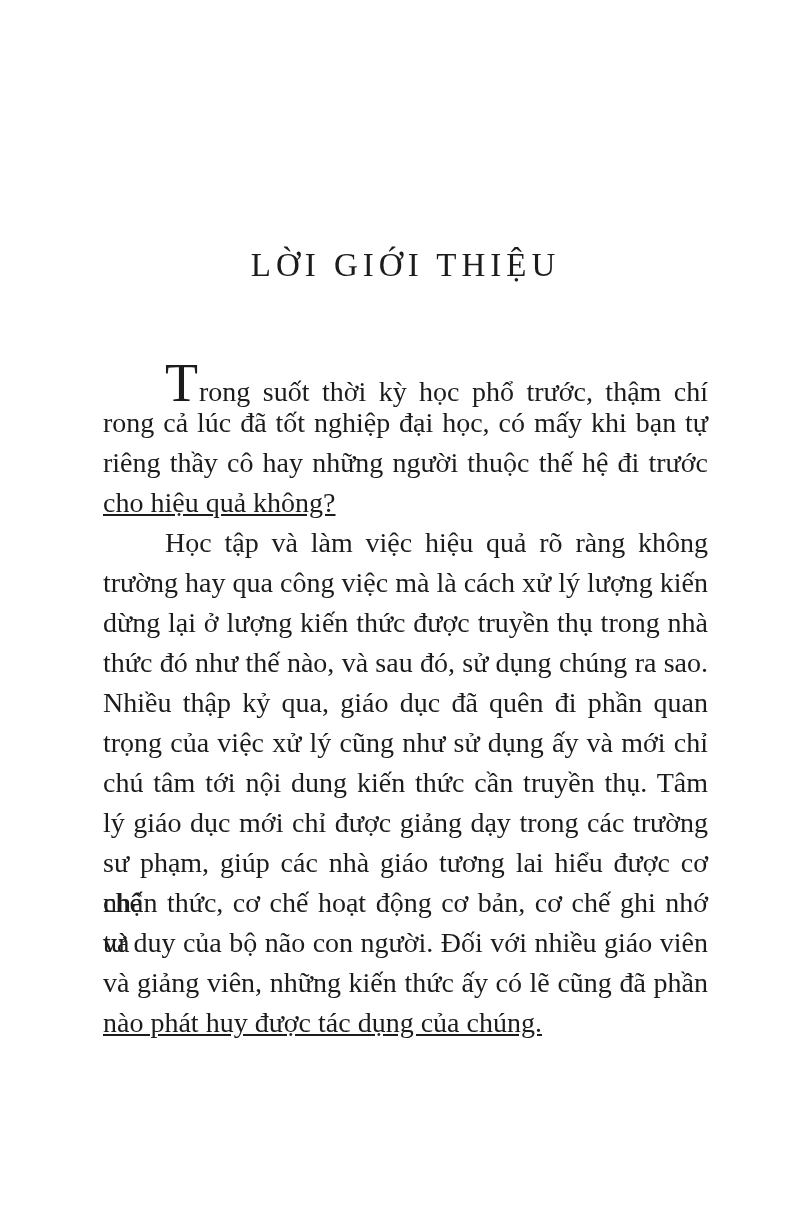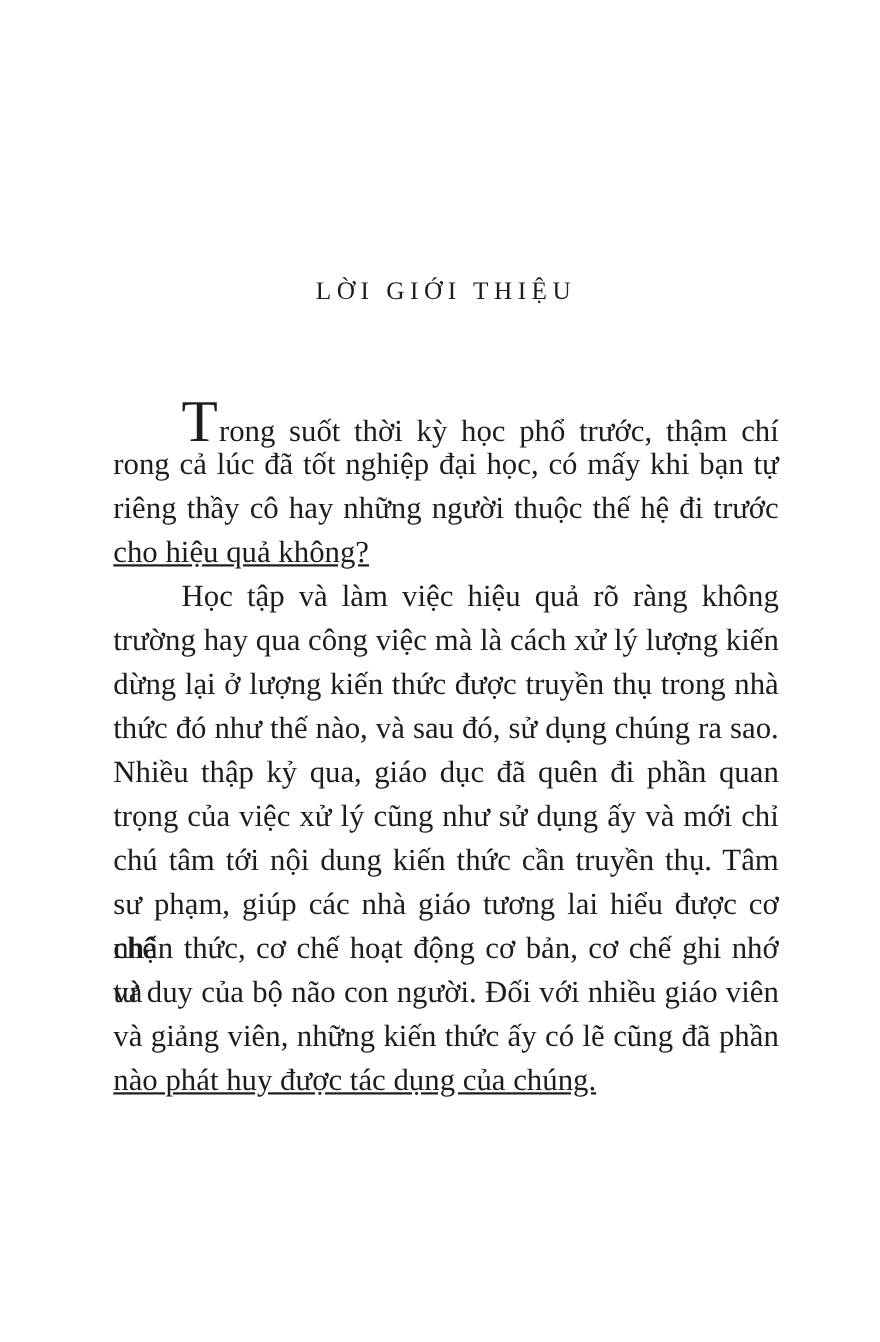--- a/index.html
+++ b/index.html
@@ -15,21 +15,21 @@
     overflow: hidden;
     font-family: "Liberation Serif", "DejaVu Serif", serif;
     color: #1c1c1c;
   }
   .title {
     position: absolute;
     top: 243px;
     left: 103px;
     width: 605px;
     margin: 0;
-    font-size: 23px;
+    font-size: 33px;
     font-weight: normal;
     letter-spacing: 5px;
     text-align: center;
     line-height: 44px;
     white-space: nowrap;
   }
   .textblock {
     position: absolute;
     top: 363px;
     left: 103px;
@@ -70,20 +70,21 @@
     <div class="line">riêng thầy cô hay những người thuộc thế hệ đi trước</div>
     <div class="line lastline">cho hiệu quả không?</div>
 
     <div class="line indent">Học tập và làm việc hiệu quả rõ ràng không</div>
     <div class="line">trường hay qua công việc mà là cách xử lý lượng kiến</div>
     <div class="line">dừng lại ở lượng kiến thức được truyền thụ trong nhà</div>
     <div class="line">thức đó như thế nào, và sau đó, sử dụng chúng ra sao.</div>
     <div class="line">Nhiều thập kỷ qua, giáo dục đã quên đi phần quan</div>
     <div class="line">trọng của việc xử lý cũng như sử dụng ấy và mới chỉ</div>
     <div class="line">chú tâm tới nội dung kiến thức cần truyền thụ. Tâm</div>
+    <div class="line">lý giáo dục mới chỉ được giảng dạy trong các trường</div>
     <div class="line">sư phạm, giúp các nhà giáo tương lai hiểu được cơ chế</div>
     <div class="line">nhận thức, cơ chế hoạt động cơ bản, cơ chế ghi nhớ và</div>
     <div class="line">tư duy của bộ não con người. Đối với nhiều giáo viên</div>
     <div class="line">và giảng viên, những kiến thức ấy có lẽ cũng đã phần</div>
     <div class="line lastline">nào phát huy được tác dụng của chúng.</div>
 
   </div>
 </div>
 
 </body></html>

